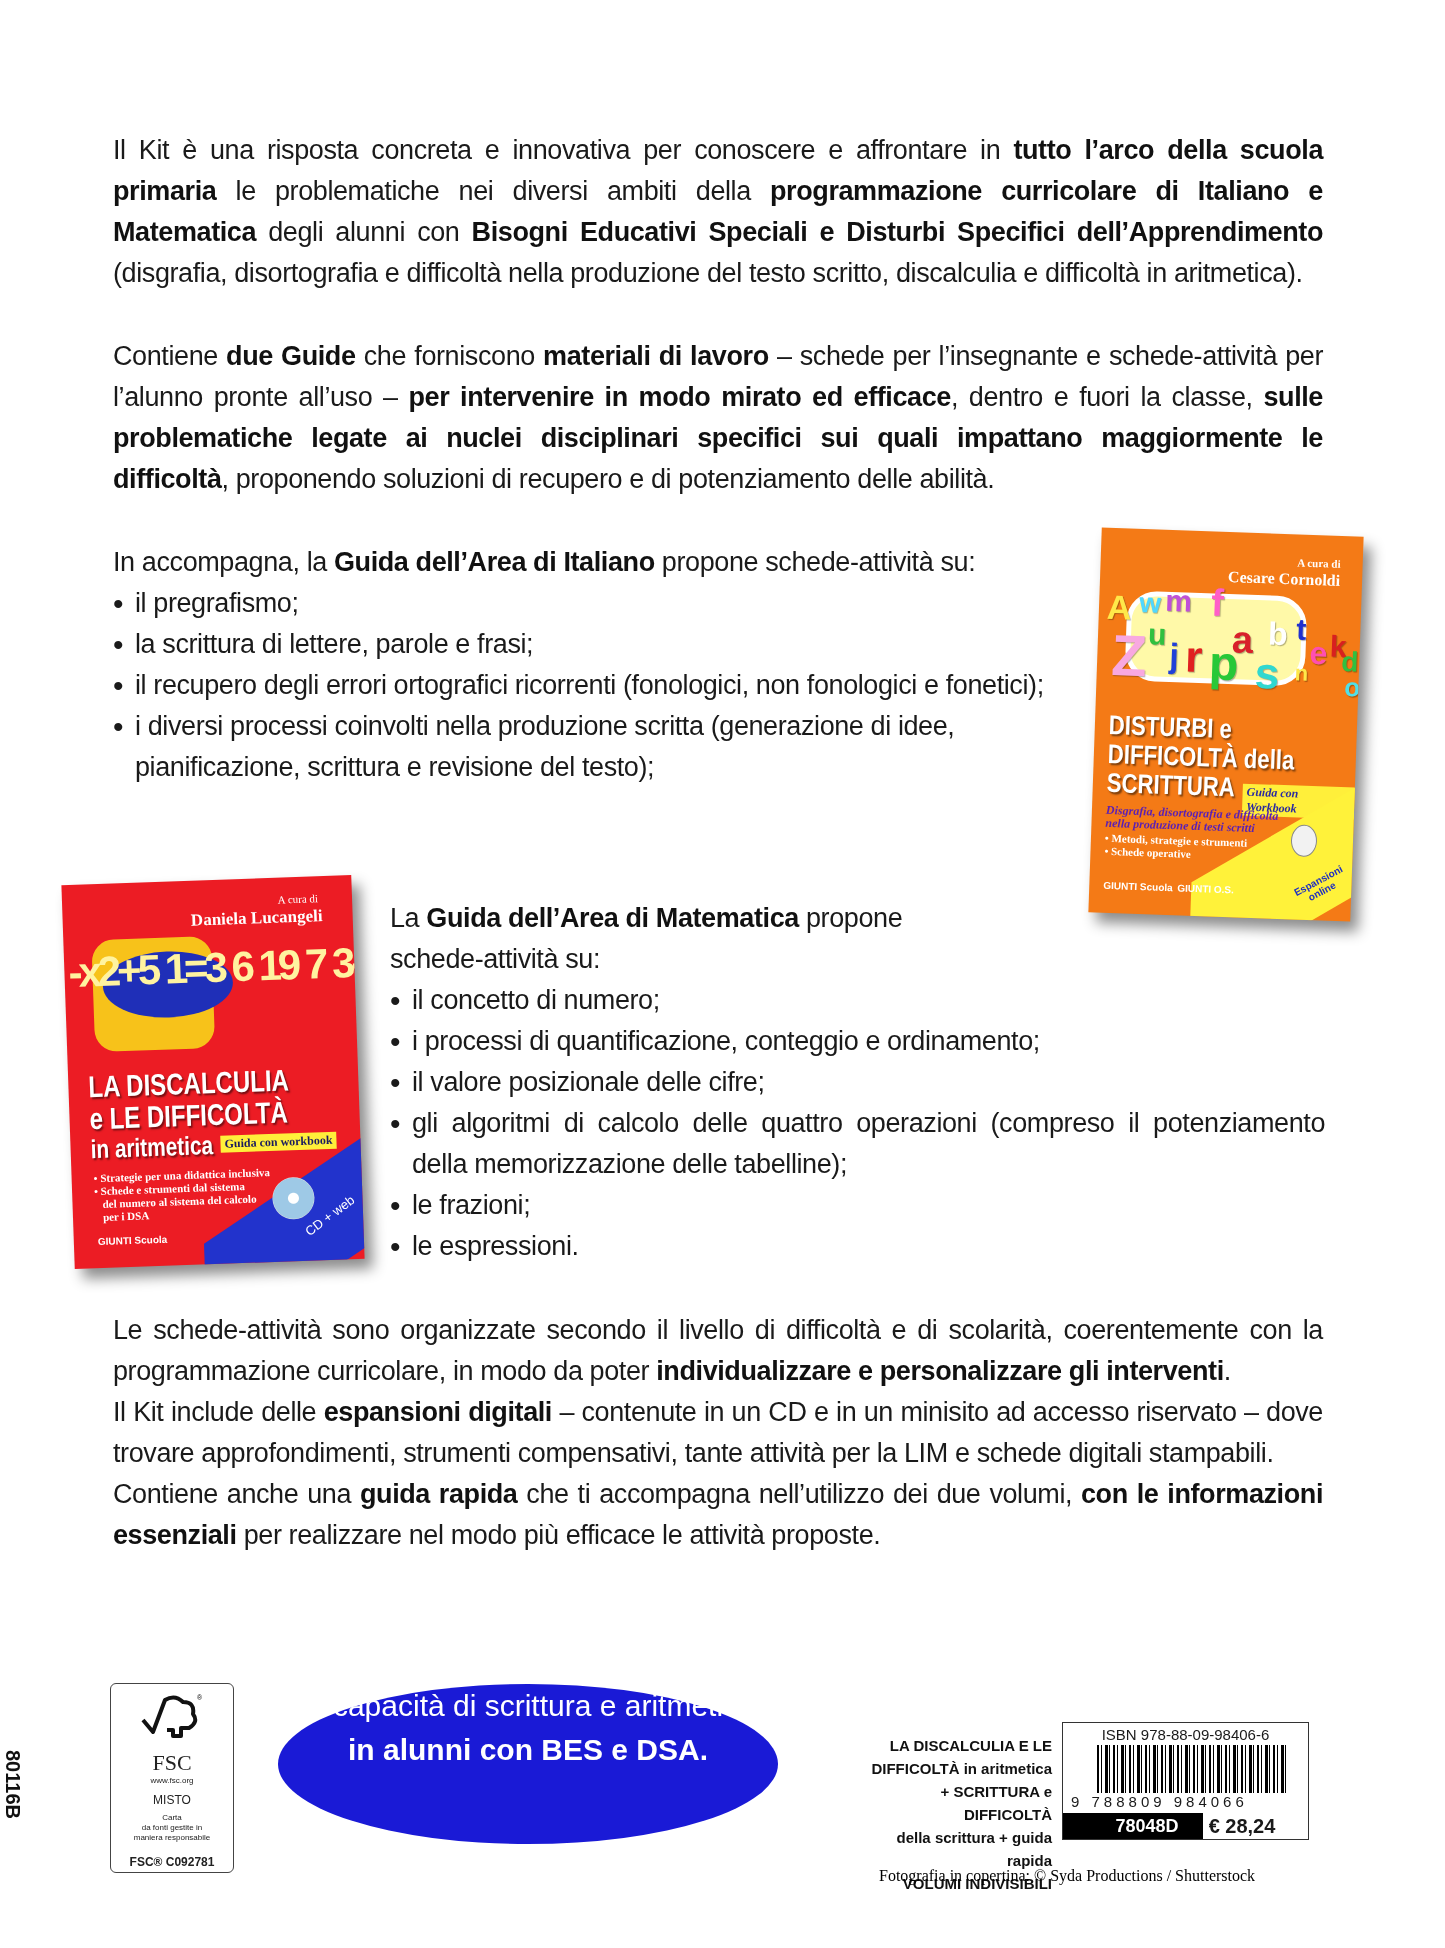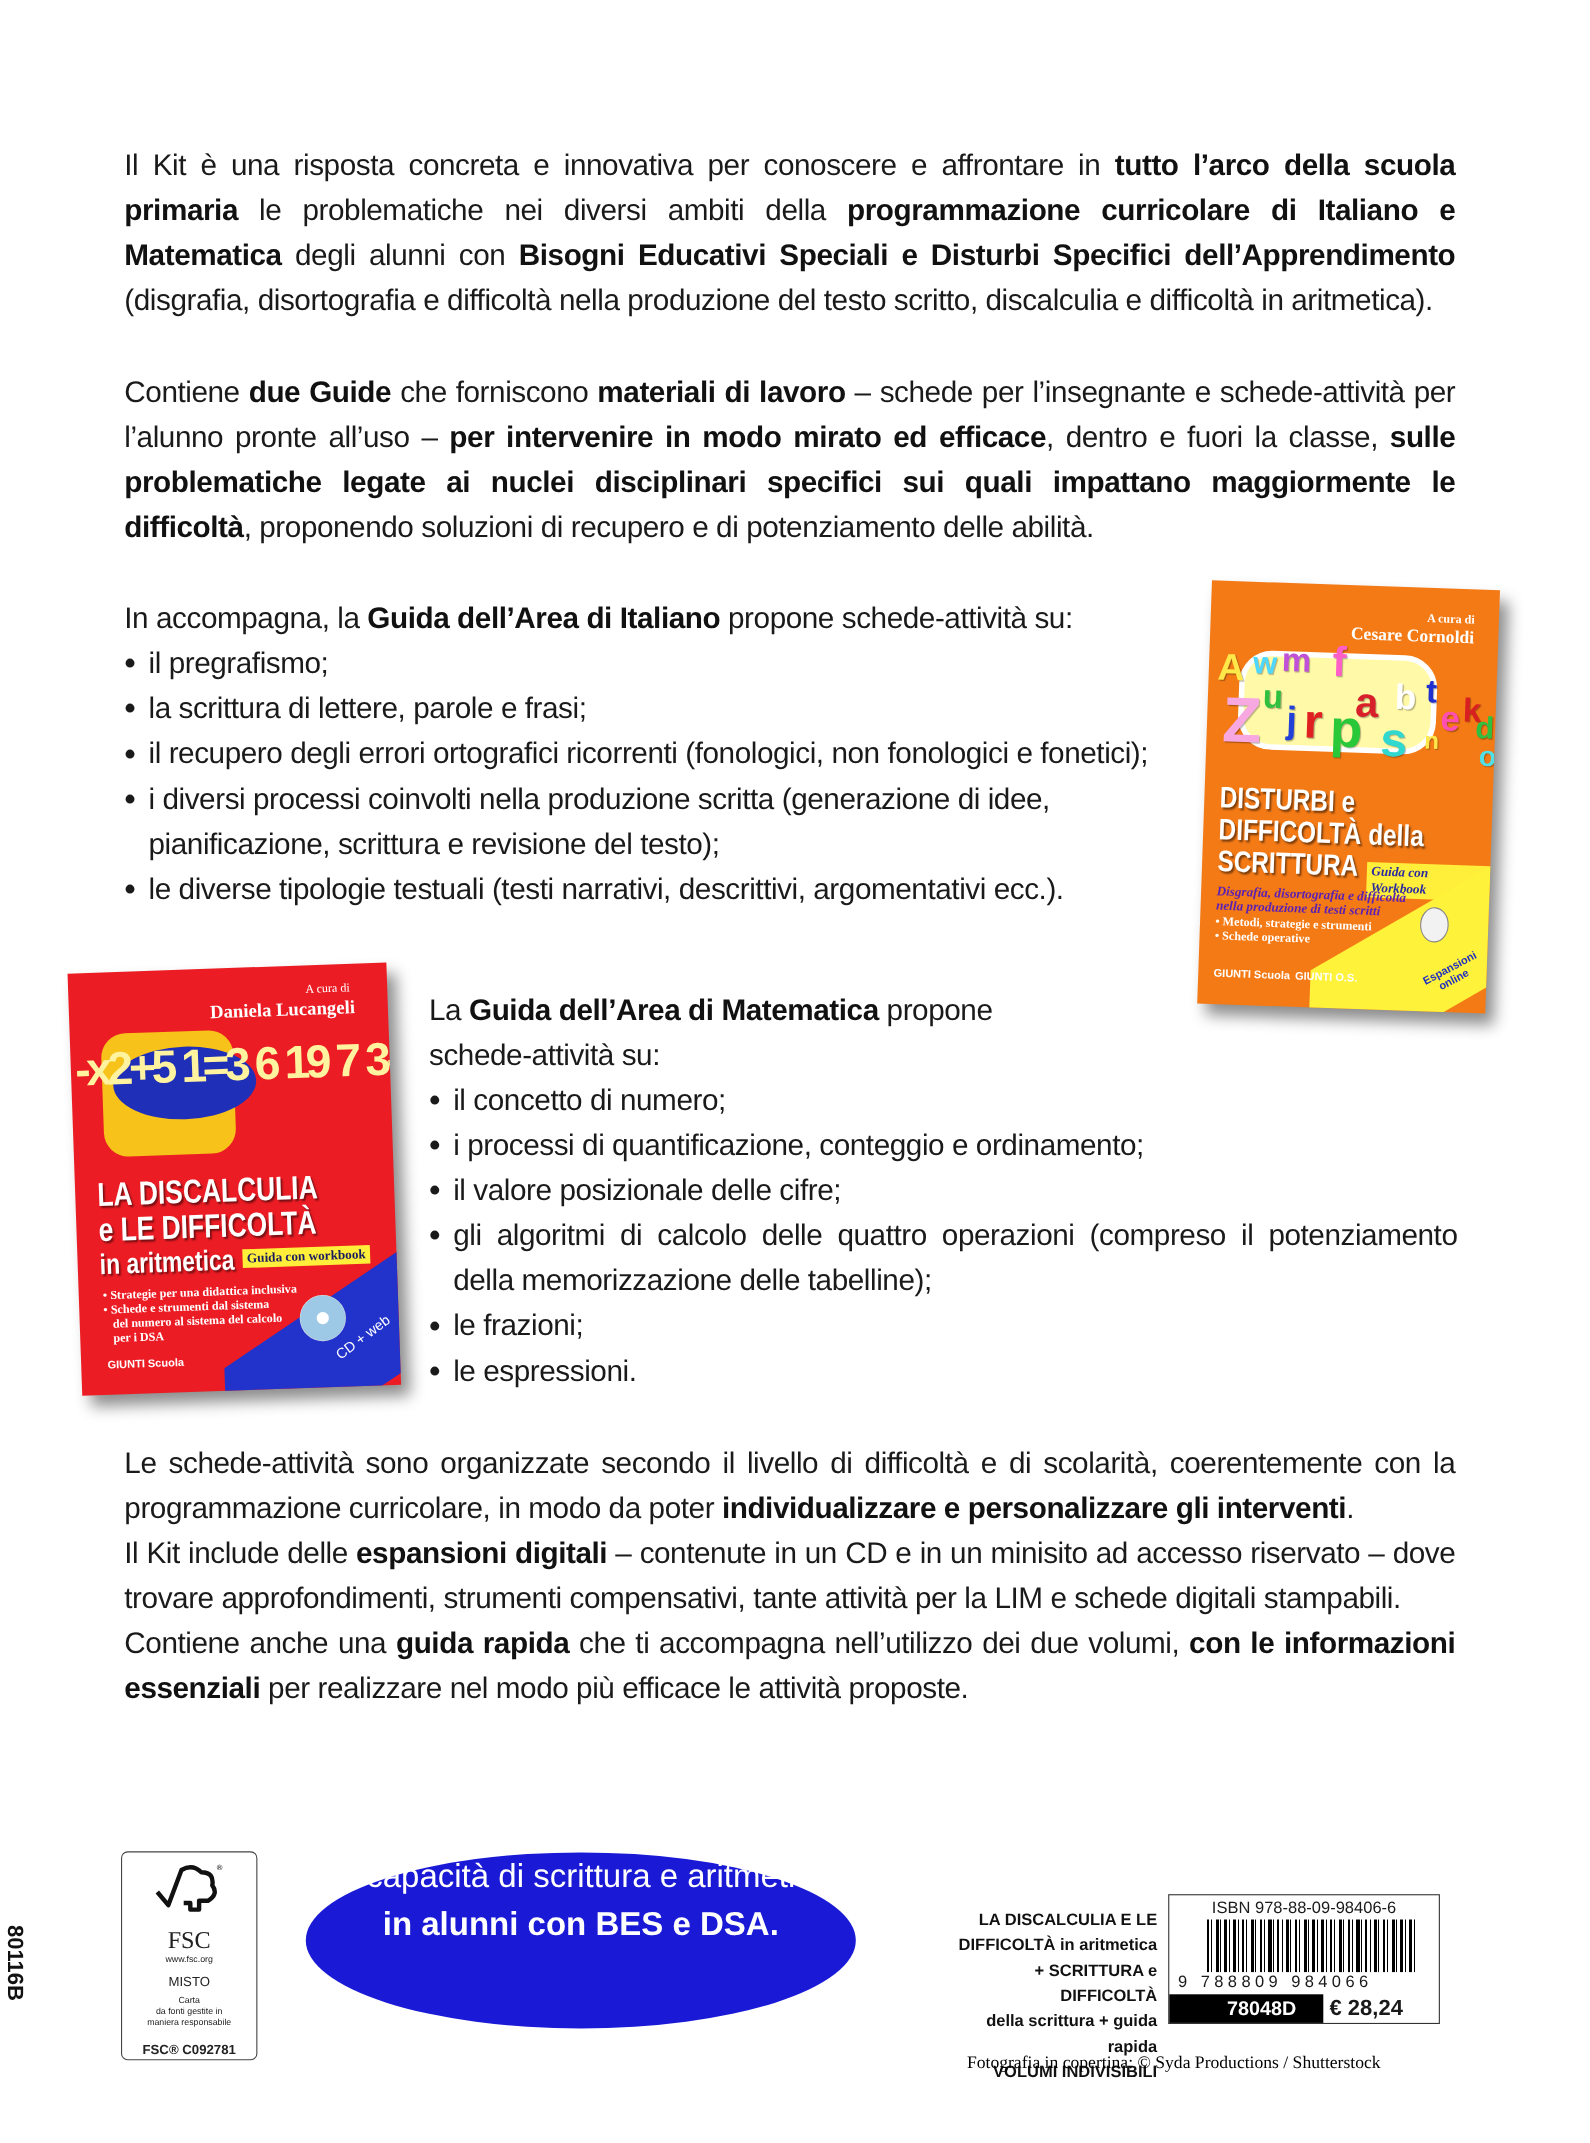--- a/index.html
+++ b/index.html
@@ -69,21 +69,20 @@
 
 <div class="txt p3">
   <div>
     <span>In accompagna, la </span><b>Guida dell’Area di Italiano</b><span> propone schede-attività su:</span>
   </div>
   <ul class="bul">
     <li>il pregrafismo;</li>
     <li>la scrittura di lettere, parole e frasi;</li>
     <li>il recupero degli errori ortografici ricorrenti (fonologici, non fonologici e fonetici);</li>
     <li>i diversi processi coinvolti nella produzione scritta (generazione di idee, pianificazione, scrittura e revisione del testo);</li>
-    <li>le diverse tipologie testuali (testi narrativi, descrittivi, argomentativi ecc.).</li>
   </ul>
 </div>
 
 <div class="cover cover-orange">
   <div class="cv-small" style="right:22px; top:22px; font-size:11px; font-weight:bold;">A cura di</div>
   <div class="cv-small" style="right:22px; top:36px; font-size:16px; font-weight:bold;">Cesare Cornoldi</div>
   <div style="position:absolute; left:28px; top:62px; width:170px; height:80px; background:#fff9a8; border-radius:30px; border:5px solid #fff;"></div>
   <div class="letters">
     <span style="left:8px; top:62px; font-size:34px; color:#ffe84a;">A</span>
     <span style="left:40px; top:60px; font-size:28px; color:#4fd8ff;">w</span>

